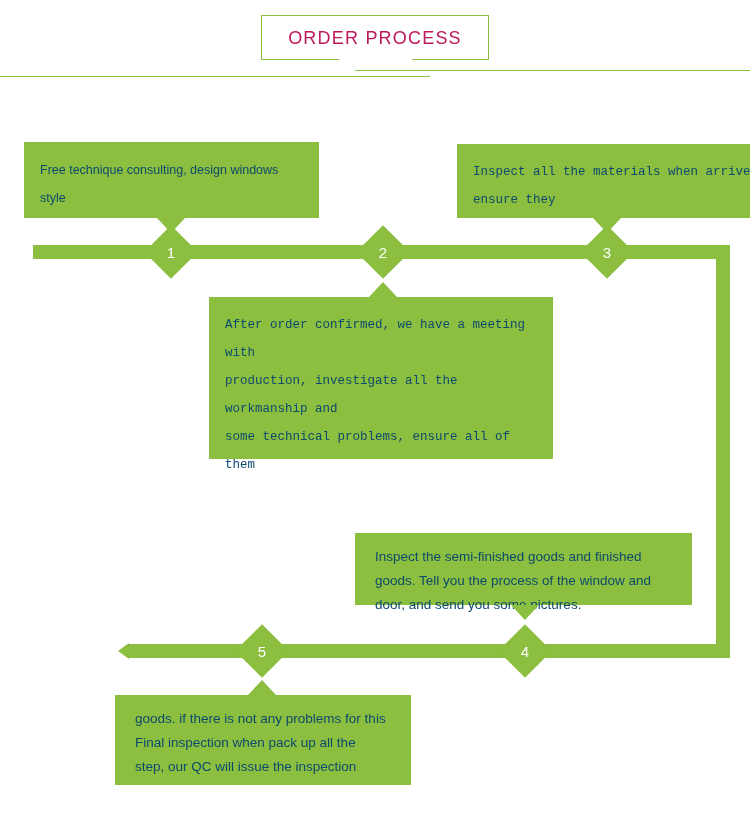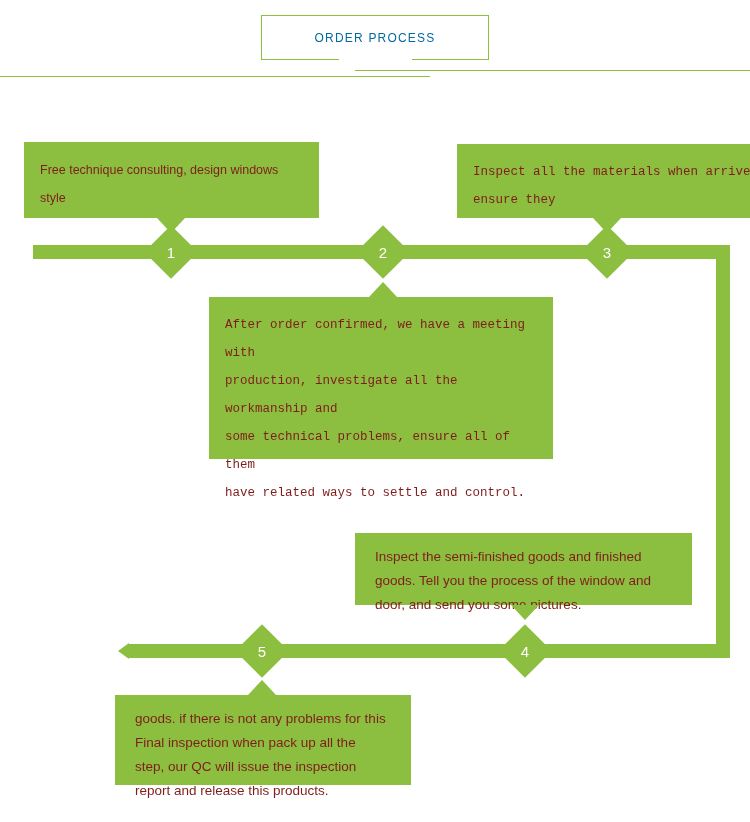--- a/index.html
+++ b/index.html
@@ -26,23 +26,23 @@
     height: 45px;
     border: 1px solid #8cbf3f;
     border-bottom: none;
   }
   .title-box-text {
     position: absolute;
     left: 0; right: 0; top: 0; bottom: 0;
     display: flex;
     align-items: center;
     justify-content: center;
-    font-size: 12px;
+    font-size: 18px;
     letter-spacing: 1.2px;
-    color: #0369a1;
+    color: #be185d;
     font-weight: 400;
     white-space: nowrap;
   }
   
   .title-underline-left {
     position: absolute;
     left: 261px;
     top: 59px;
     width: 78px;
     height: 1px;
@@ -133,21 +133,21 @@
   
   .callout {
     position: absolute;
     background: #8cbf3f;
     color: #ffffff;
   }
   .callout .body {
     padding: 14px 16px 12px 16px;
     font-size: 12.5px;
     line-height: 28px;
-    color: #7f1d1d;
+    color: #0c4a6e;
   }
   .callout.tight .body {
     padding: 12px 16px 12px 20px;
     font-size: 13.5px;
     line-height: 24px;
   }
   .callout p { margin: 0; }
 
   
   .tail-down {
@@ -227,36 +227,34 @@
     </div>
   </div>
   <div class="tail-down" style="left:593px; top:218px;"></div>
 
   <div class="tail-up" style="left:369px; top:282px;"></div>
   <div class="callout" id="callout-3">
     <div class="body">
       <p>After order confirmed, we have a meeting with</p>
       <p>production, investigate all the workmanship and</p>
       <p>some technical problems, ensure all of them</p>
-      <p>have related ways to settle and control.</p>
     </div>
   </div>
 
   <div class="callout tight" id="callout-4">
     <div class="body">
       <p>Inspect the semi-finished goods and finished</p>
       <p>goods. Tell you the process of the window and</p>
       <p>door, and send you some pictures.</p>
     </div>
   </div>
   <div class="tail-down" style="left:511px; top:605px;"></div>
 
   <div class="tail-up" style="left:248px; top:680px;"></div>
   <div class="callout tight" id="callout-5">
     <div class="body">
       <p>goods. if there is not any problems for this</p>
       <p>Final inspection when pack up all the</p>
       <p>step, our QC will issue the inspection</p>
-      <p>report and release this products.</p>
     </div>
   </div>
 
 </div>
 
 </body></html>

